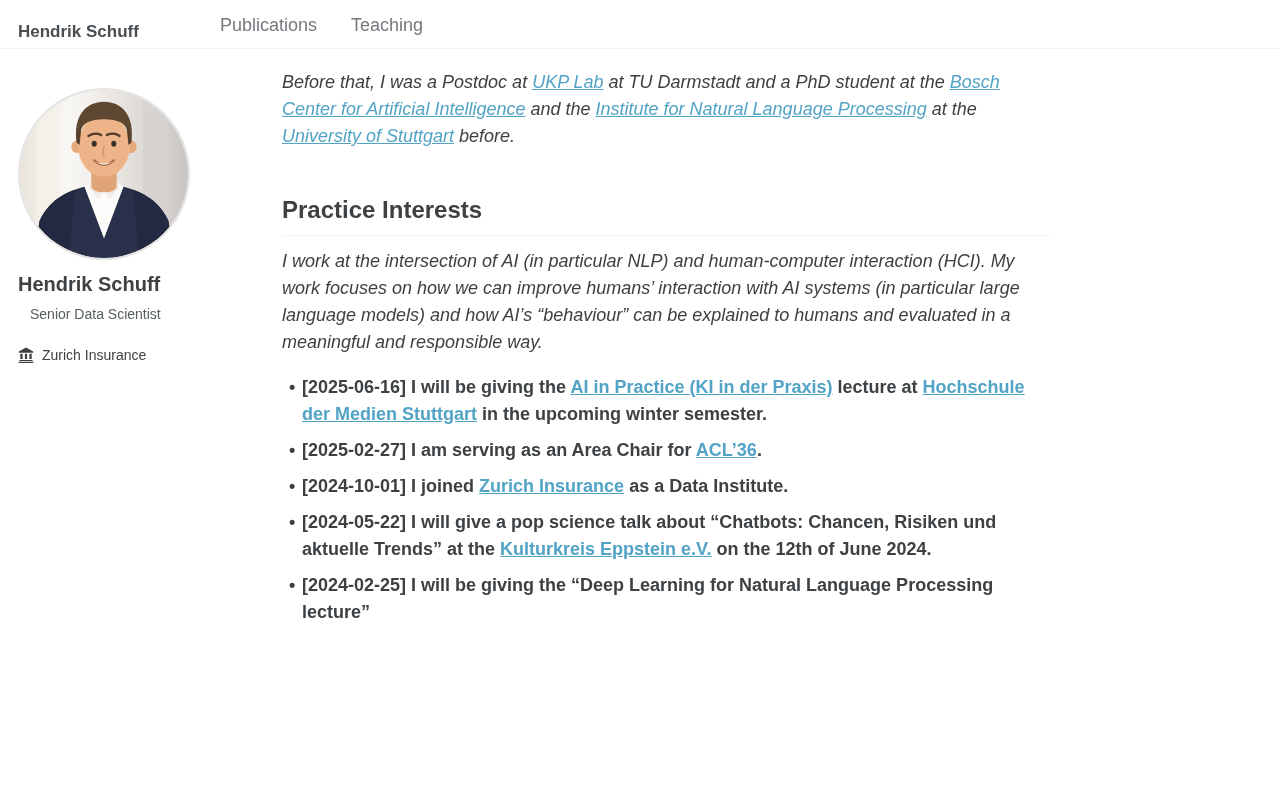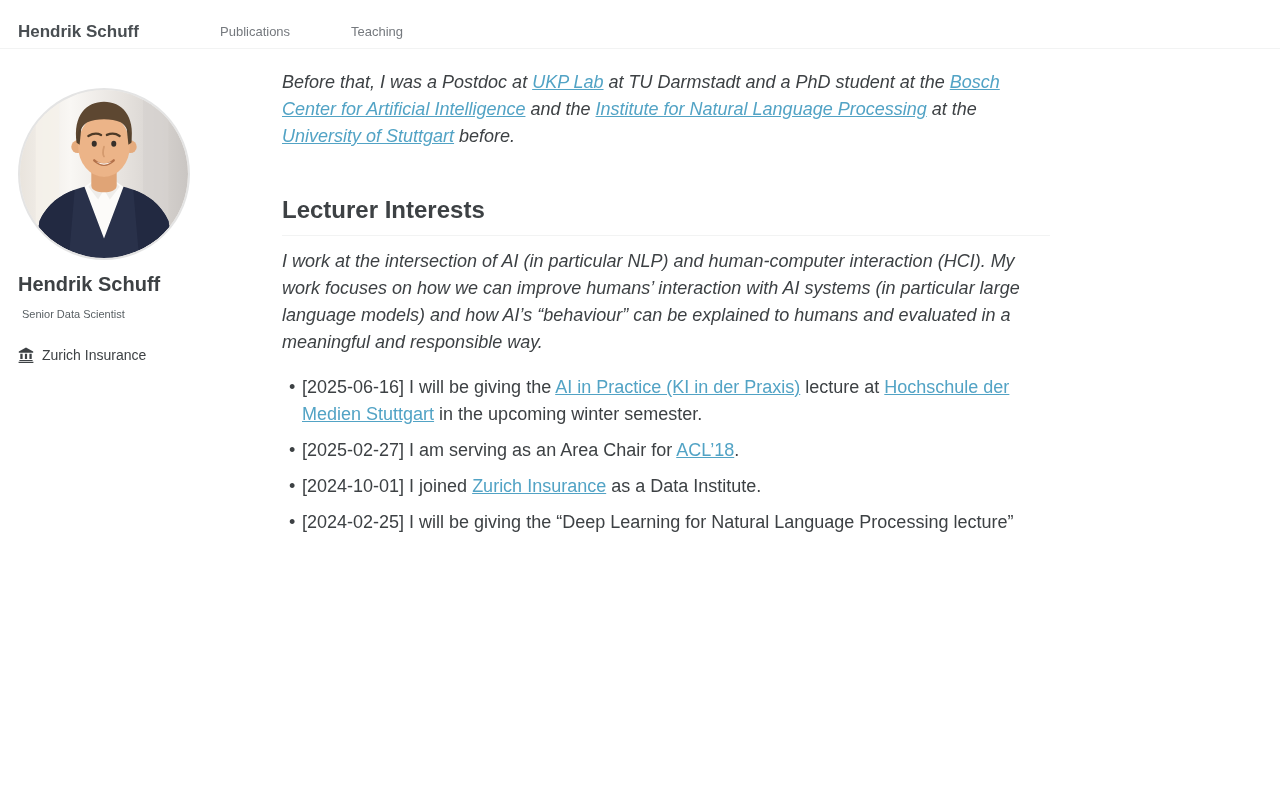--- a/index.html
+++ b/index.html
@@ -9,48 +9,48 @@
     width:1280px; height:800px; overflow:hidden; background:#ffffff;
     font-family:"Liberation Sans","DejaVu Sans",sans-serif; color:#3d4144;
     position:relative;
   }
 
   
   .masthead{ position:absolute; top:0; left:0; width:1280px; height:49px;
              background:#fff; border-bottom:1px solid #f2f3f3; z-index:5;}
   .site-title{ position:absolute; left:18px; bottom:2px; line-height:28px;
                font-size:17px; font-weight:bold; color:#494e52; text-decoration:none;}
-  .nav-link{ position:absolute; bottom:2px; line-height:28px; font-size:13px;
+  .nav-link{ position:absolute; bottom:9px; line-height:28px; font-size:18px;
              color:#75797e; text-decoration:none;}
   #nav-publications{ left:220px; }
   #nav-teaching{ left:351px; }
 
   
   .sidebar{ position:absolute; left:18px; top:88px; width:240px; }
   .avatar{ width:172px; height:172px; border-radius:50%; overflow:hidden;
            border:2px solid #e4e4e4; background:#efece8; }
   .avatar svg{ display:block; }
   .author-name{ margin:12px 0 0; font-size:20px; font-weight:bold; color:#3d4144; line-height:24px;}
-  .author-bio{ margin:10px 4px 0; font-size:11px; color:#585f63; line-height:17px;}
+  .author-bio{ margin:10px 12px 0; font-size:14px; color:#585f63; line-height:17px;}
   .author-links{ margin:17px 0 0; padding:0; list-style:none; }
   .author-link{ display:flex; align-items:center; height:29px; font-size:14px;
                 color:#3d4144; text-decoration:none; }
   .author-link .icn{ width:16px; margin-right:8px; display:flex; justify-content:center; align-items:center;}
 
   
   .main{ position:absolute; left:282px; top:49px; width:768px; }
   .page-title{ margin:36px 0 0; font-size:28px; line-height:28px; font-weight:bold; color:#3d4144;}
   .main p{ font-size:18px; line-height:27px; margin:0; color:#3d4144;}
   #about-p1{ margin-top:15px; }
   #about-p2{ margin-top:20px;font-style:italic; }
   .section-title{ margin:47px 0 0; font-size:24px; line-height:25px; font-weight:bold;
                   color:#3d4144; padding-bottom:13px; border-bottom:1px solid #f2f3f3;}
   #research-text{ margin-top:12px;font-style:italic; }
   .news-list{ margin:18px 0 0; padding:0 0 0 20px; list-style:none; }
-  .news-list li{ font-size:18px; line-height:27px; margin-bottom:9px; position:relative; color:#3d4144;}
+  .news-list li{ font-size:18px; line-height:27px; margin-bottom:9px; position:relative; color:#3d4144;font-weight:bold;}
   .news-list li::before{ content:"•"; position:absolute; left:-13px; top:0; color:#3d4144; }
   a.ilink{ color:#52a3c5; text-decoration:underline; }
 </style>
 </head>
 <body>
 
 <header class="masthead">
   <a class="site-title" href="#">Hendrik Schuff</a>
   <a class="nav-link" id="nav-publications" href="#">Publications</a>
   <a class="nav-link" id="nav-teaching" href="#">Teaching</a>
@@ -122,22 +122,23 @@
         </span>
         <span>Zurich Insurance</span>
       </a>
     </li>
   </ul>
 </aside>
 
 <main class="main">
   <p id="about-p2"><span>Before that, I was a Postdoc at </span><a class="ilink" href="#">UKP Lab</a><span> at TU Darmstadt and a PhD student at the </span><a class="ilink" href="#">Bosch Center for Artificial Intelligence</a><span> and the </span><a class="ilink" href="#">Institute for Natural Language Processing</a><span> at the </span><a class="ilink" href="#">University of Stuttgart</a><span> before.</span></p>
 
-  <h2 class="section-title">Lecturer Interests</h2>
+  <h2 class="section-title">Practice Interests</h2>
   <p id="research-text">I work at the intersection of AI (in particular NLP) and human-computer interaction (HCI). My work focuses on how we can improve humans’ interaction with AI systems (in particular large language models) and how AI’s “behaviour” can be explained to humans and evaluated in a meaningful and responsible way.</p>
 
   <ul class="news-list">
       <li><span>[2025-06-16] I will be giving the </span><a class="ilink" href="#">AI in Practice (KI in der Praxis)</a><span> lecture at </span><a class="ilink" href="#">Hochschule der Medien Stuttgart</a><span> in the upcoming winter semester.</span></li>
-      <li><span>[2025-02-27] I am serving as an Area Chair for </span><a class="ilink" href="#">ACL’18</a><span>.</span></li>
+      <li><span>[2025-02-27] I am serving as an Area Chair for </span><a class="ilink" href="#">ACL’36</a><span>.</span></li>
       <li><span>[2024-10-01] I joined </span><a class="ilink" href="#">Zurich Insurance</a><span> as a Data Institute.</span></li>
+      <li><span>[2024-05-22] I will give a pop science talk about “Chatbots: Chancen, Risiken und aktuelle Trends” at the </span><a class="ilink" href="#">Kulturkreis Eppstein e.V.</a><span> on the 12th of June 2024.</span></li>
       <li><span>[2024-02-25] I will be giving the “Deep Learning for Natural Language Processing lecture”</span></li>
     </ul>
 </main>
 
 </body></html>

